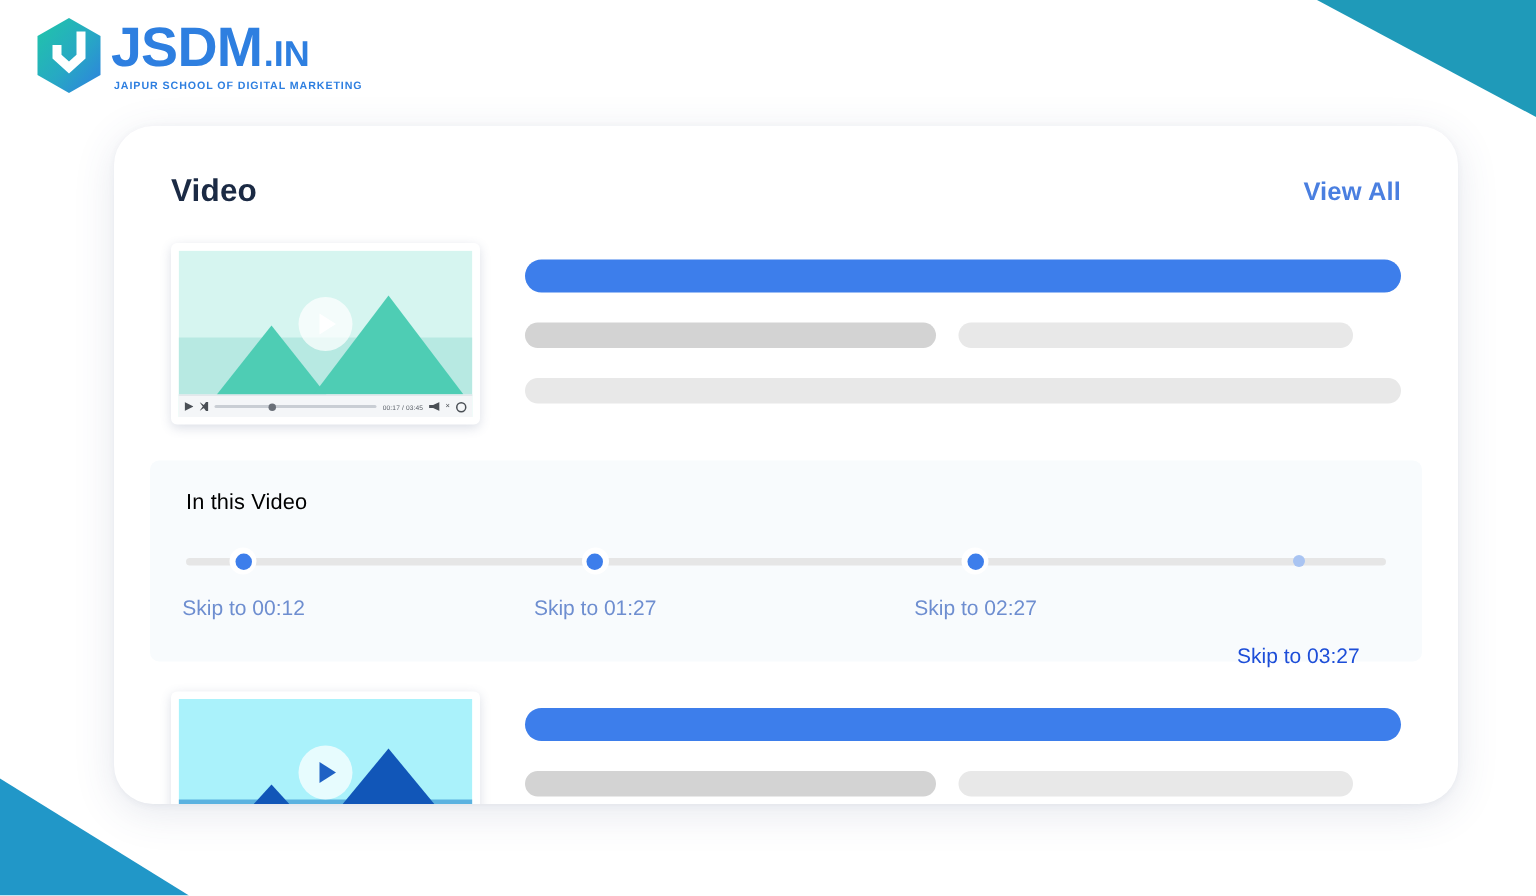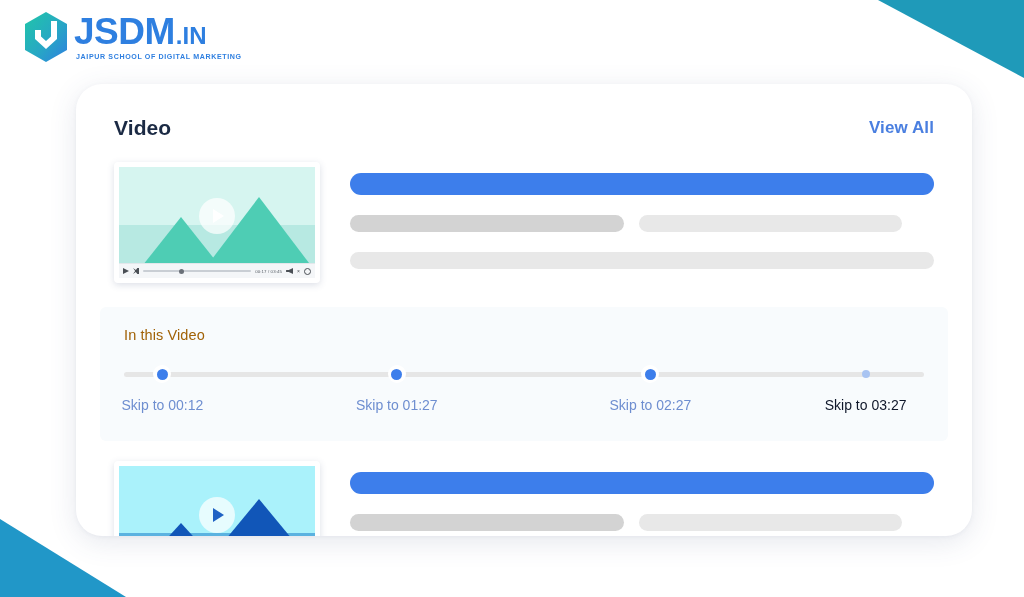--- a/index.html
+++ b/index.html
@@ -223,21 +223,21 @@
   
   .in-video {
     margin: 24px 24px 0 24px;
     background: #f8fbfd;
     border-radius: 6px;
     padding: 20px 24px 26px 24px;
     height: 134px;
   }
   .in-video-title {
     font-size: 14.5px;
-    color: #a16207;
+    color: #000000;
     letter-spacing: 0.1px;
   }
 
   .timeline {
     position: relative;
     margin-top: 22px;
     height: 18px;
   }
   .timeline-track {
     position: absolute;
@@ -273,21 +273,21 @@
     margin-top: 14px;
   }
   .tl-label {
     position: absolute;
     transform: translateX(-50%);
     font-size: 14px;
     color: #6e8ed0;
     white-space: nowrap;
     cursor: pointer;
   }
-  .tl-label.dim { color: #0f172a; }
+  .tl-label.dim { color: #1d4ed8; margin-top: 32px; }
 
   
   .video-row.second { padding-top: 20px; }
 </style>
 </head>
 <body>
 
 <div class="corner-tr"></div>
 <div class="corner-bl"></div>
 

